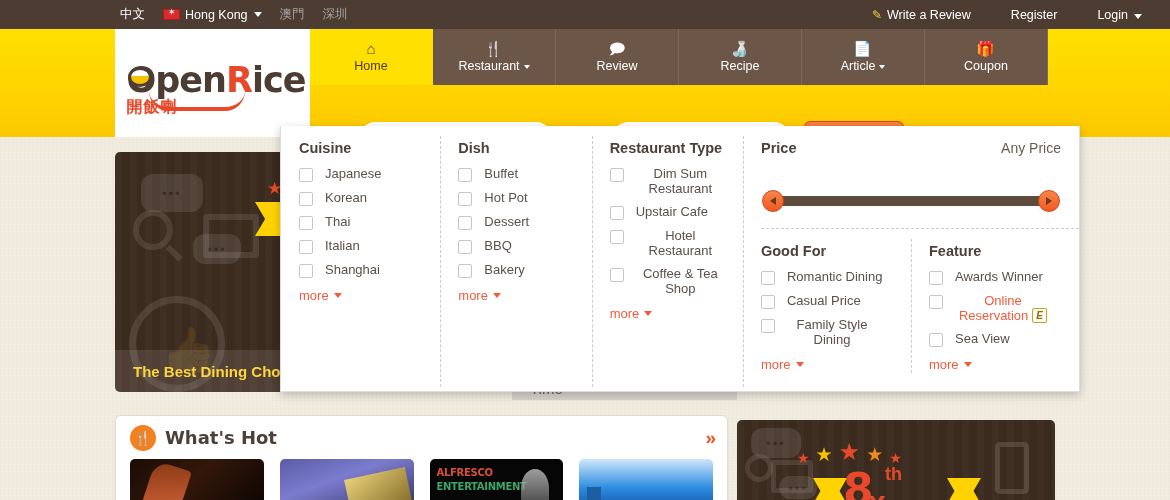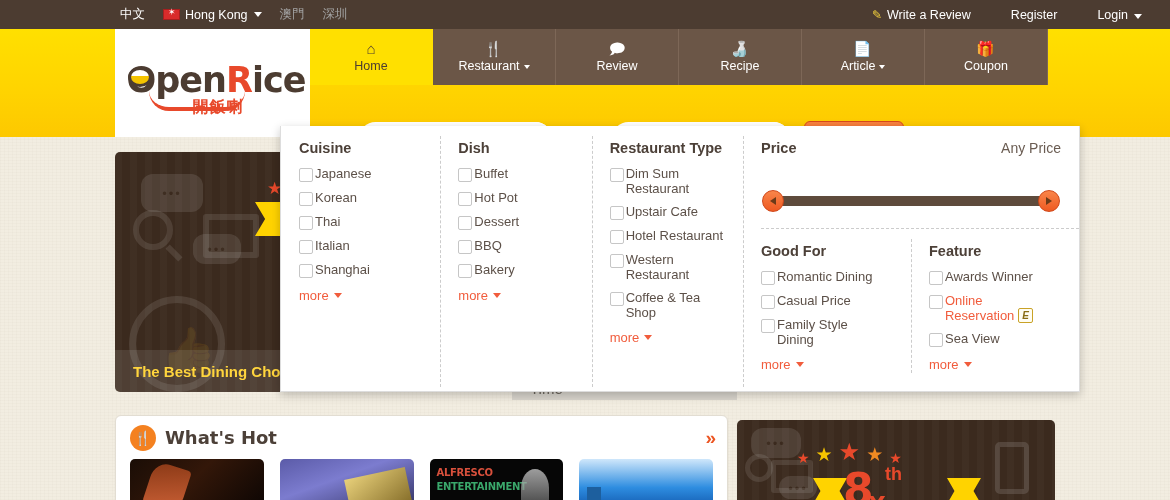--- a/index.html
+++ b/index.html
@@ -58,21 +58,21 @@
     position:absolute; left:1px; top:7px; width:24px; height:20px;
     border:3px solid #4c3c31; border-radius:50%;
     background:linear-gradient(180deg,#fff 0 45%, #f5c400 45% 100%);
   }
   .logo-smile{
     position:absolute; left:22px; top:31px; width:96px; height:20px;
     border-bottom:4px solid #e8492b; border-radius:0 0 60px 60px;
   }
   .logo-cn{
     font-size:16px; color:#e8492b; font-weight:bold; letter-spacing:1px;
-    margin-left:66px; margin-top:-3px; font-family:"DejaVu Sans", sans-serif;
+    margin-top:-3px; font-family:"DejaVu Sans", sans-serif;
   }
 
   
   .nav{ position:absolute; left:310px; top:0; height:56px; display:flex; }
   .nav-item{
     width:123px; height:56px; background:#6b5647;
     border-right:1px solid #7d6757;
     color:#fff; display:flex; flex-direction:column;
     align-items:center; justify-content:center; gap:1px;
     cursor:pointer; font-size:12.5px;
@@ -138,21 +138,21 @@
     background:#fff; border:1px solid #ddd; border-top:none;
     box-shadow:0 3px 9px rgba(0,0,0,.22); z-index:40;
     display:flex; padding:14px 0 0 0;
   }
   .col{ padding:0 18px; position:relative; }
   .col + .col::before{
     content:""; position:absolute; left:0; top:-4px; bottom:4px;
     border-left:1px dashed #ccc;
   }
   .col-title{ font-size:14.5px; font-weight:bold; color:#4c4038; margin-bottom:10px; }
-  .cbrow{ display:flex; align-items:flex-start; gap:2px; margin-bottom:8px; cursor:pointer; }
+  .cbrow{ display:flex; align-items:flex-start; gap:12px; margin-bottom:8px; cursor:pointer;text-align:center; }
   .cb{
     width:14px; height:14px; border:1px solid #c6c6c6; background:#fff;
     border-radius:2px; flex:none; margin-top:2px;
   }
   .cb-lbl{ font-size:13px; color:#5c5048; line-height:15px; }
   .cb-lbl.hl{ color:#f15c3c; }
   .ebadge{
     display:inline-block; border:1px solid #c9a227; color:#8a6d15; background:#fffdf2;
     font-size:10px; line-height:11px; padding:1px 3px; border-radius:2px;
     margin-left:4px; font-weight:bold; vertical-align:1px;
@@ -527,24 +527,20 @@
     <label class="cbrow">
         <span class="cb"></span>
         <span class="cb-lbl">Upstair Cafe</span>
       </label>
     <label class="cbrow">
         <span class="cb"></span>
         <span class="cb-lbl">Hotel Restaurant</span>
       </label>
     <label class="cbrow">
         <span class="cb"></span>
-        <span class="cb-lbl">Western Restaurant</span>
-      </label>
-    <label class="cbrow">
-        <span class="cb"></span>
         <span class="cb-lbl">Coffee &amp; Tea Shop</span>
       </label>
     <div class="more">
         <span>more</span>
         <i class="cd"></i>
       </div>
   </div>
 
   <div class="right-col">
     <div class="price-head">

